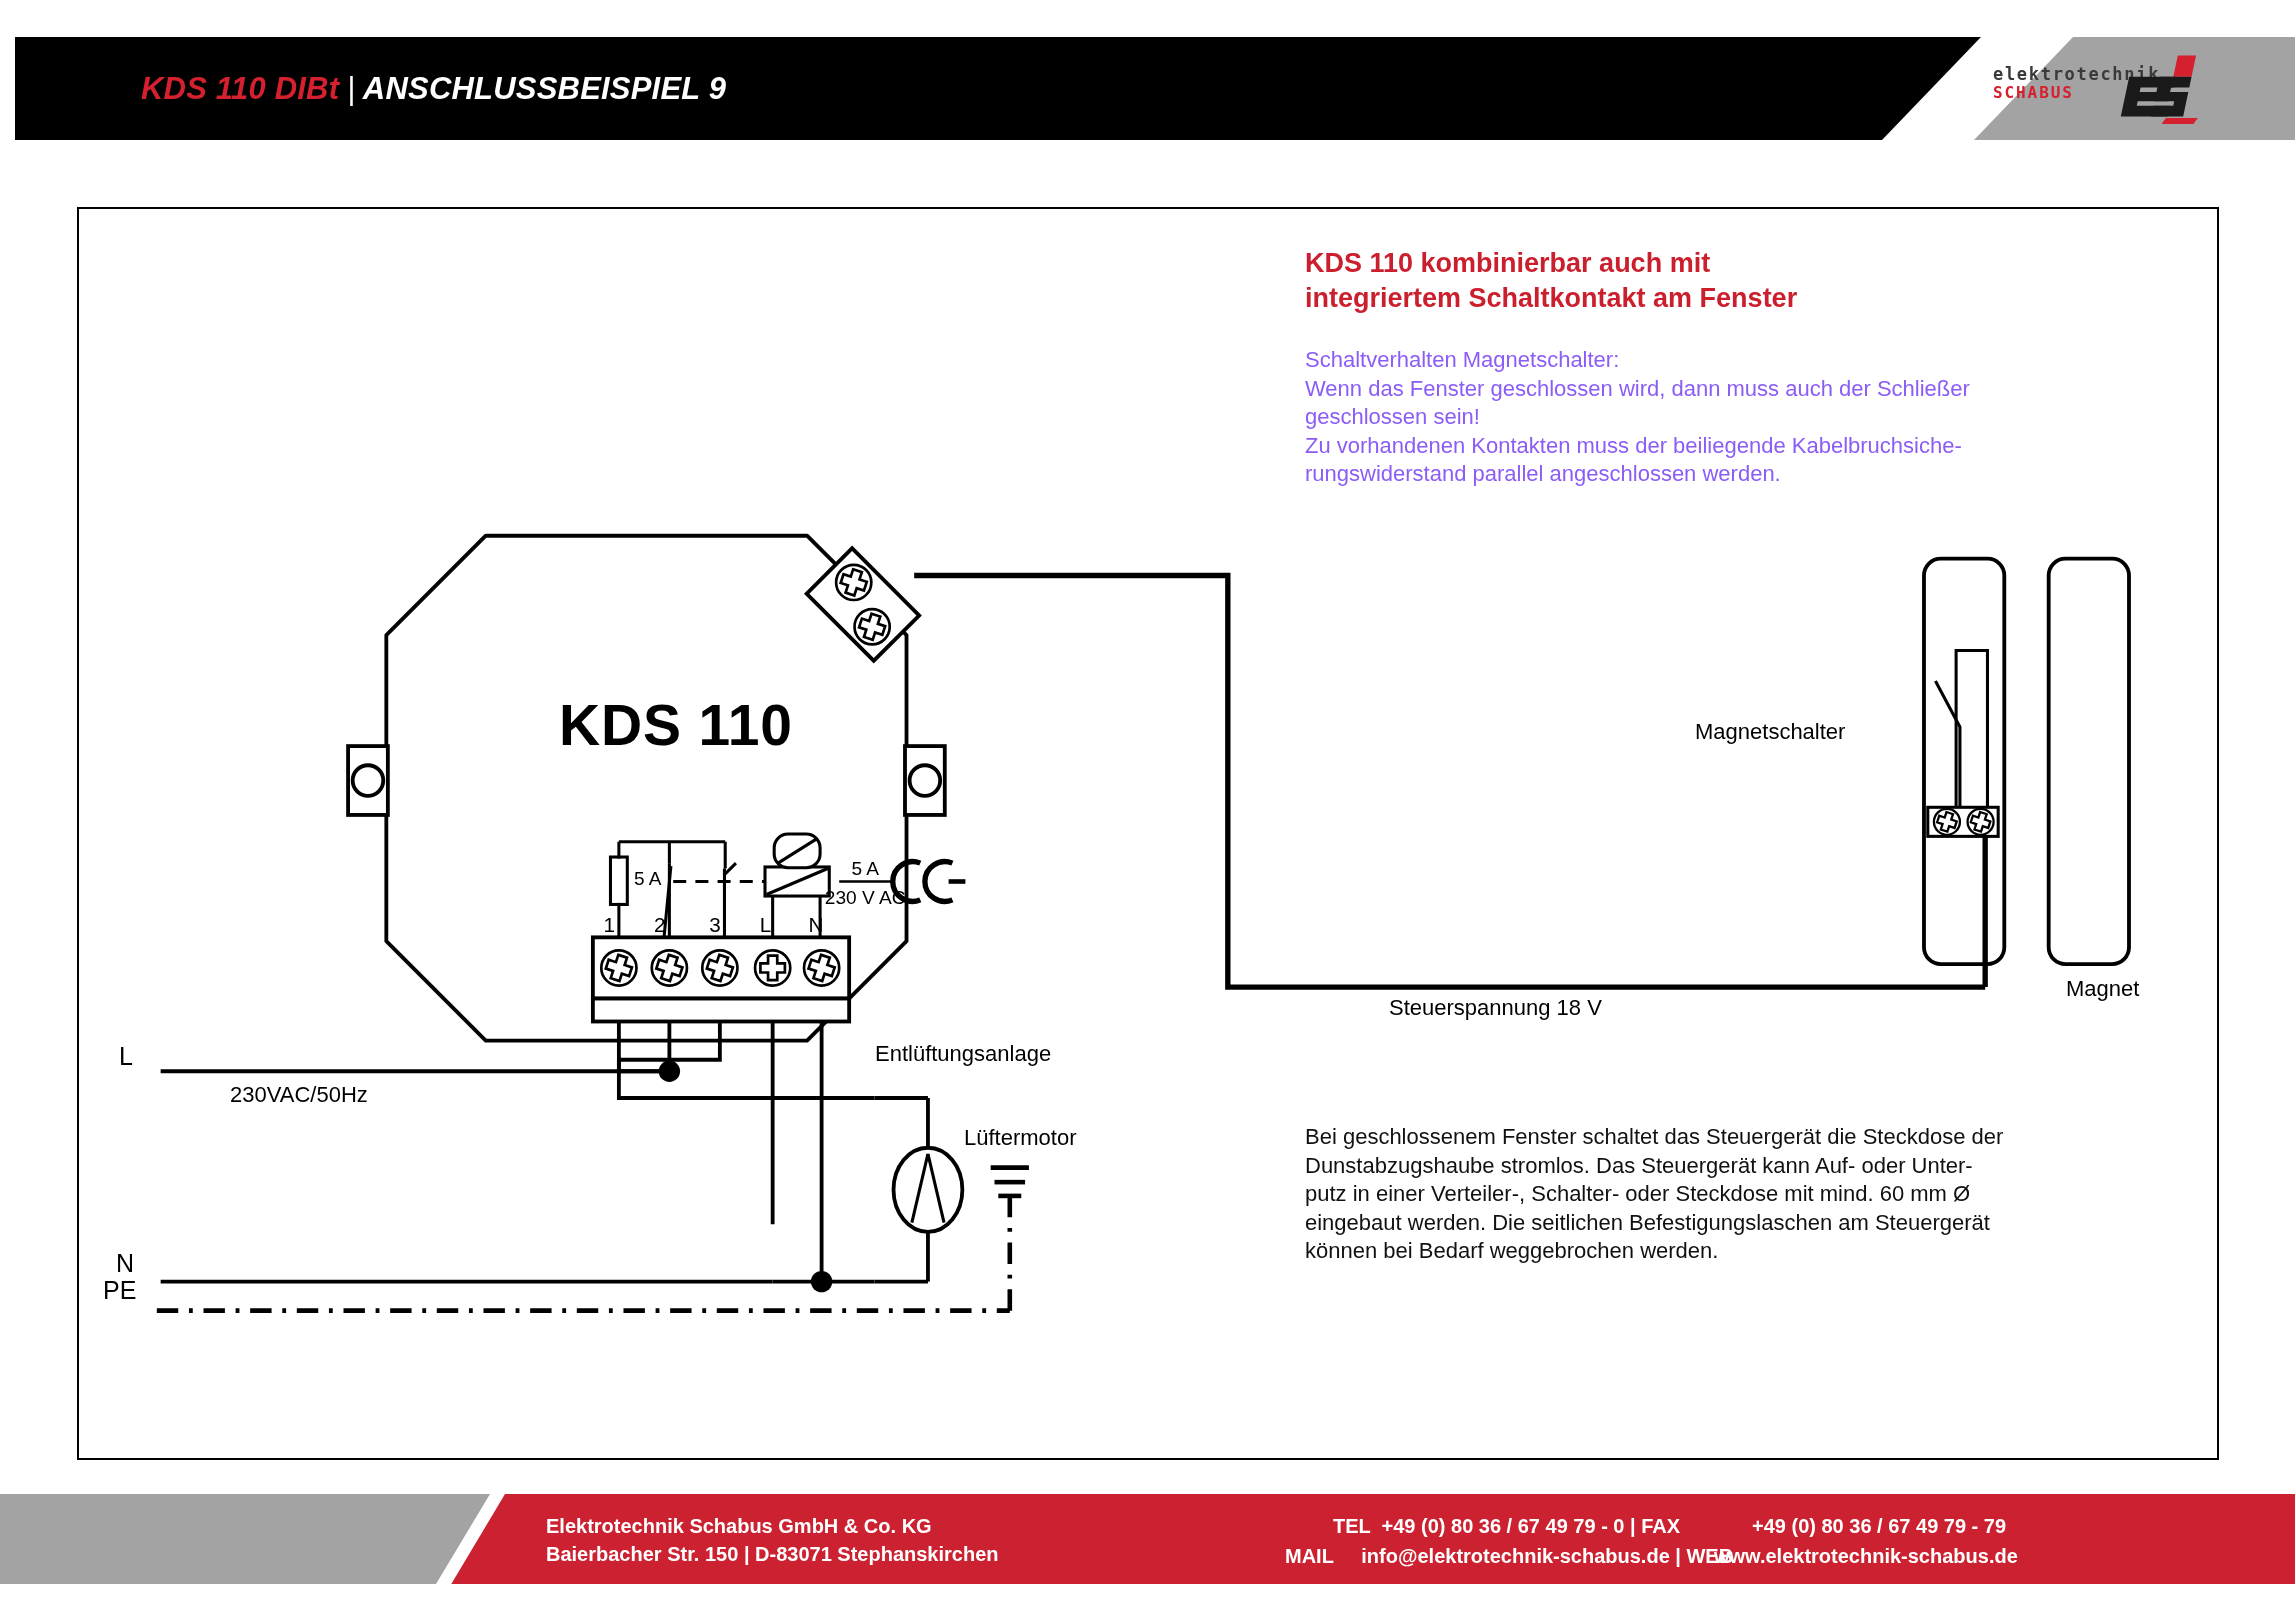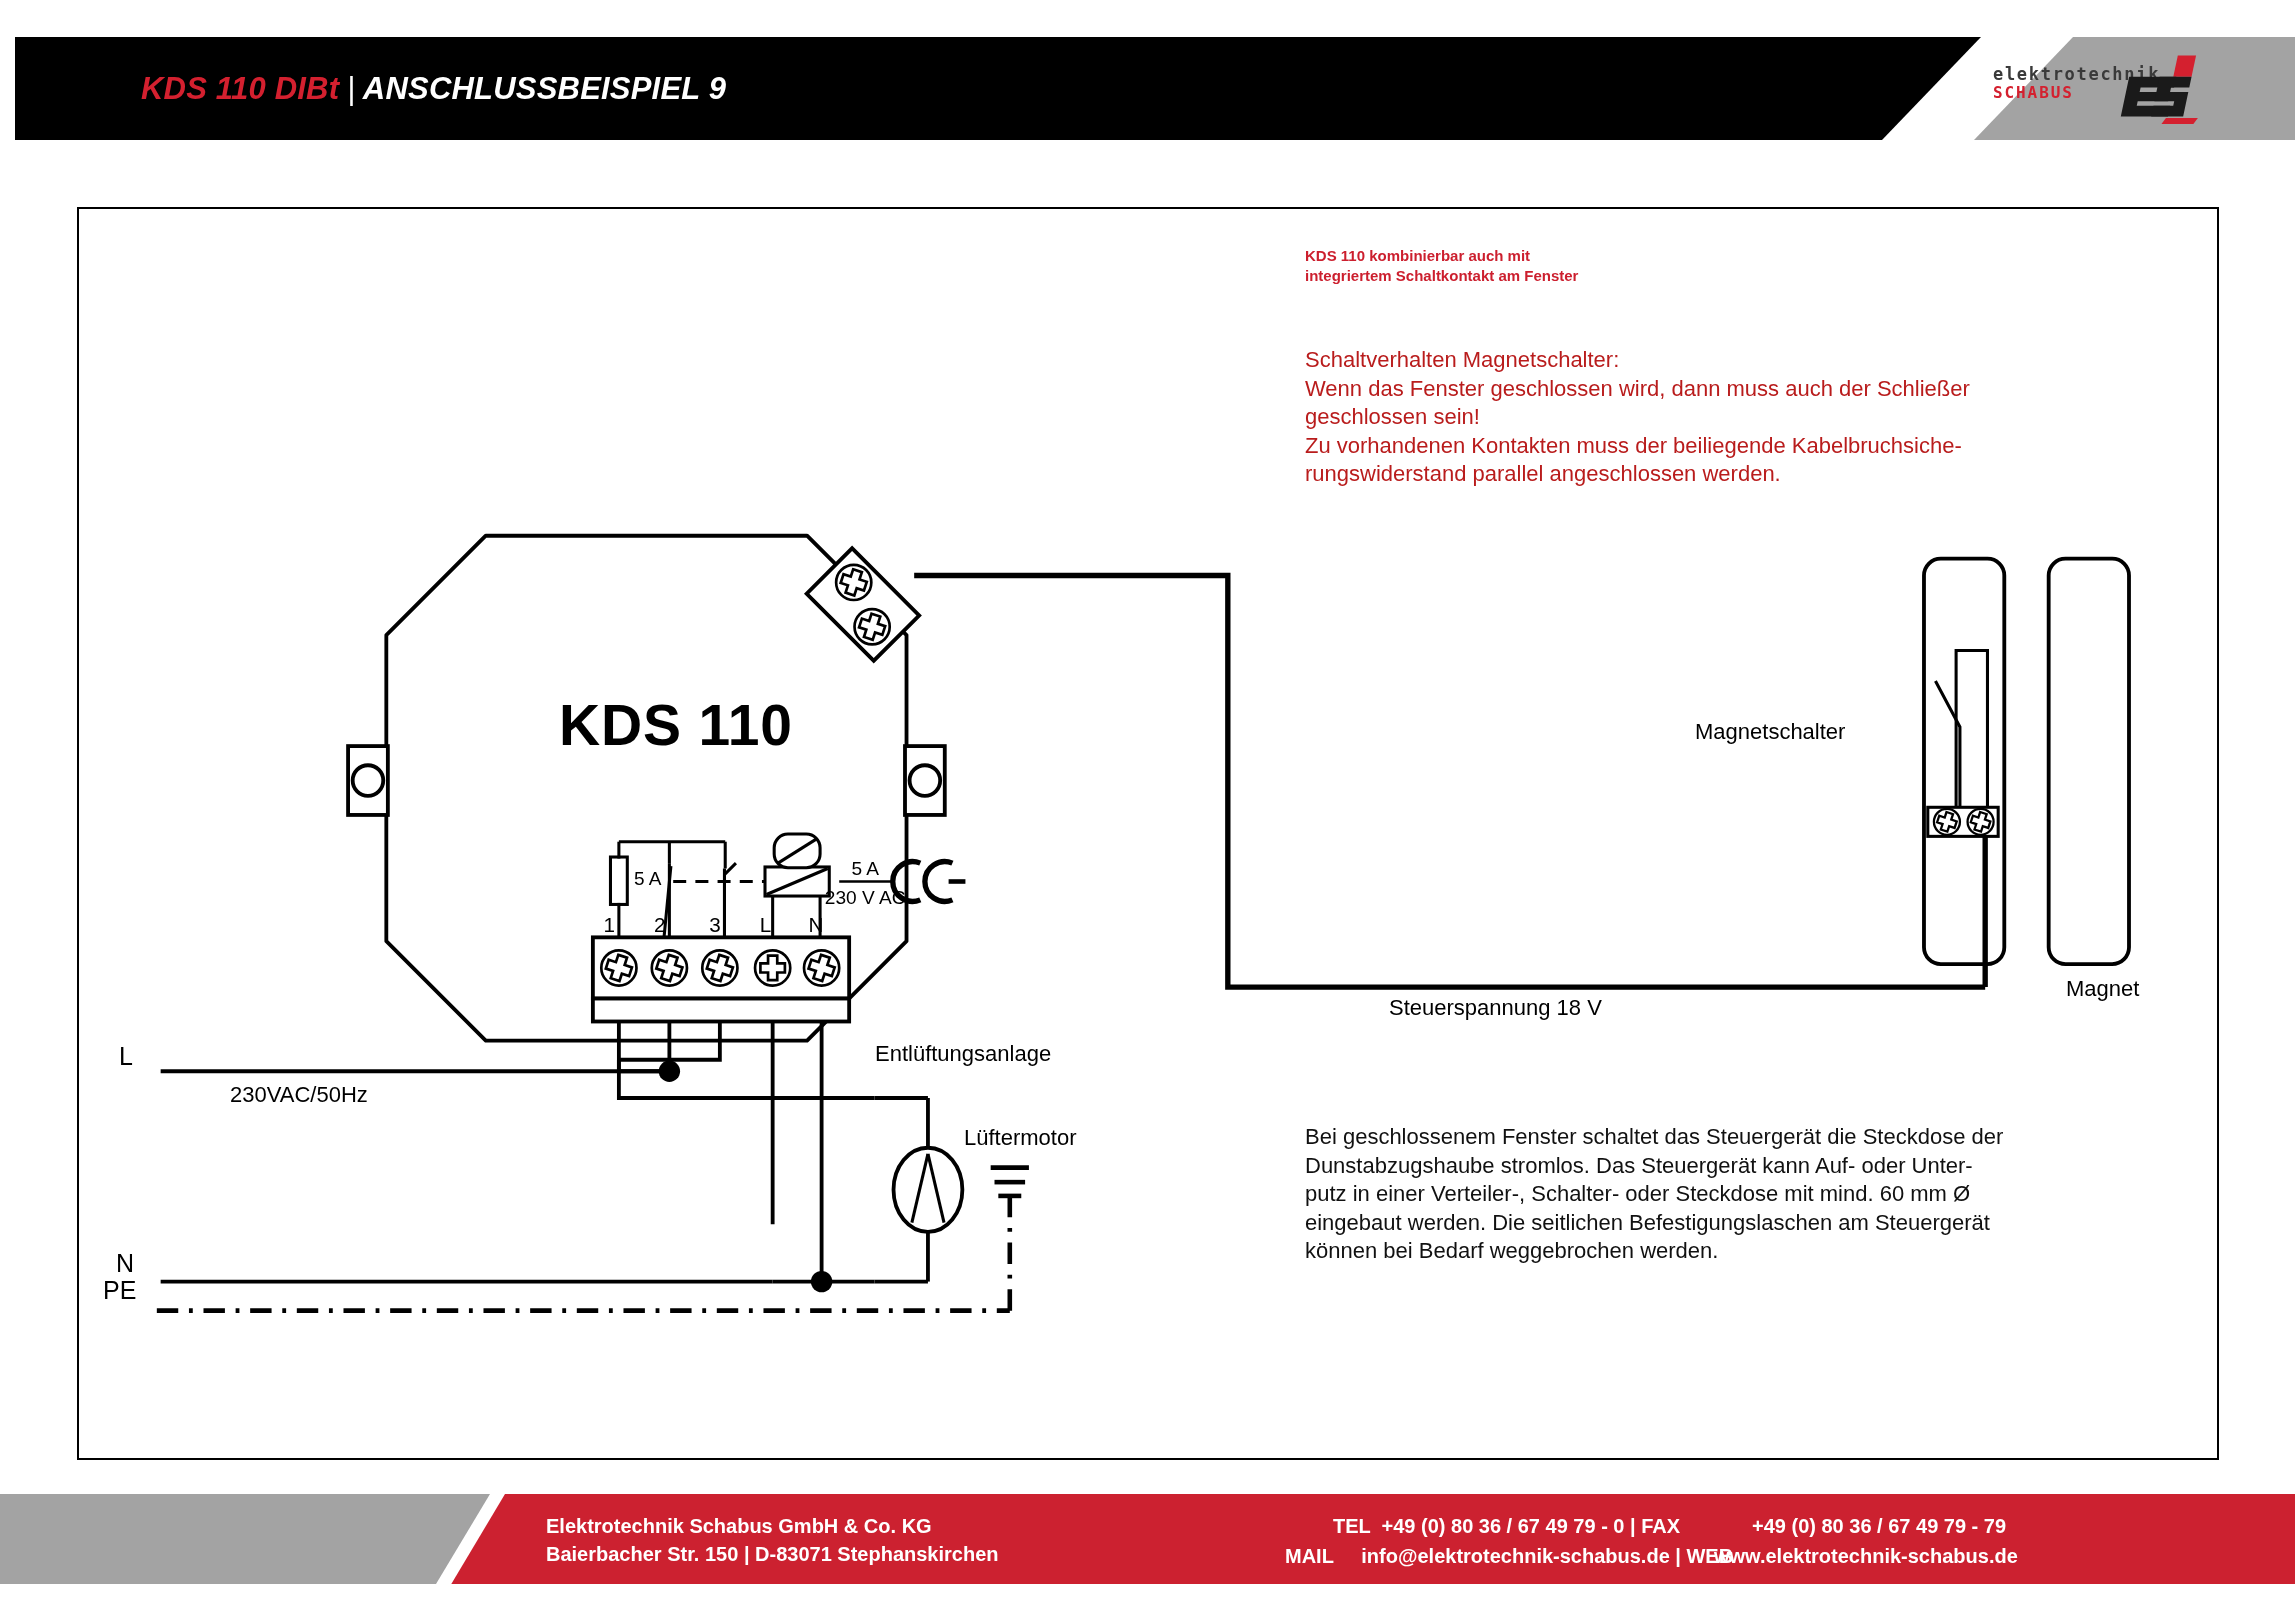--- a/index.html
+++ b/index.html
@@ -26,22 +26,22 @@
   #logo-line2{font-size:16px;font-weight:bold;color:#d4202f;letter-spacing:1.9px;
               font-family:"DejaVu Sans Mono",monospace;line-height:1;margin-top:1.5px;}
   #logo-mono{position:absolute;left:138px;top:7.7px;width:73px;height:70px;}
 
   
   #frame{position:absolute;left:77px;top:207px;width:2142px;height:1253px;
          border:2.3px solid #000;background:#fff;box-sizing:border-box;}
 
   
   .txt{position:absolute;white-space:pre;line-height:1.30;}
-  #note-red{left:1305px;top:246px;font-size:15px;font-weight:bold;color:#cc1f2e;}
-  #note-body{left:1305px;top:346px;font-size:22px;color:#b91c1c;}
+  #note-red{left:1305px;top:246px;font-size:27px;font-weight:bold;color:#cc1f2e;}
+  #note-body{left:1305px;top:346px;font-size:22px;color:#8b5cf6;}
   #note-bottom{left:1305px;top:1123px;font-size:22px;color:#111;}
 
   .label{position:absolute;font-size:22px;color:#000;white-space:nowrap;}
   #lbl-magnetschalter{left:1695px;top:719px;}
   #lbl-magnet{left:2066px;top:976px;}
   #lbl-steuerspannung{left:1389px;top:995px;}
   #lbl-entlueftung{left:875px;top:1041px;}
   #lbl-lueftermotor{left:964px;top:1125px;}
   #lbl-230vac{left:230px;top:1082px;}
   #lbl-L{left:119px;top:1042px;font-size:25px;}

